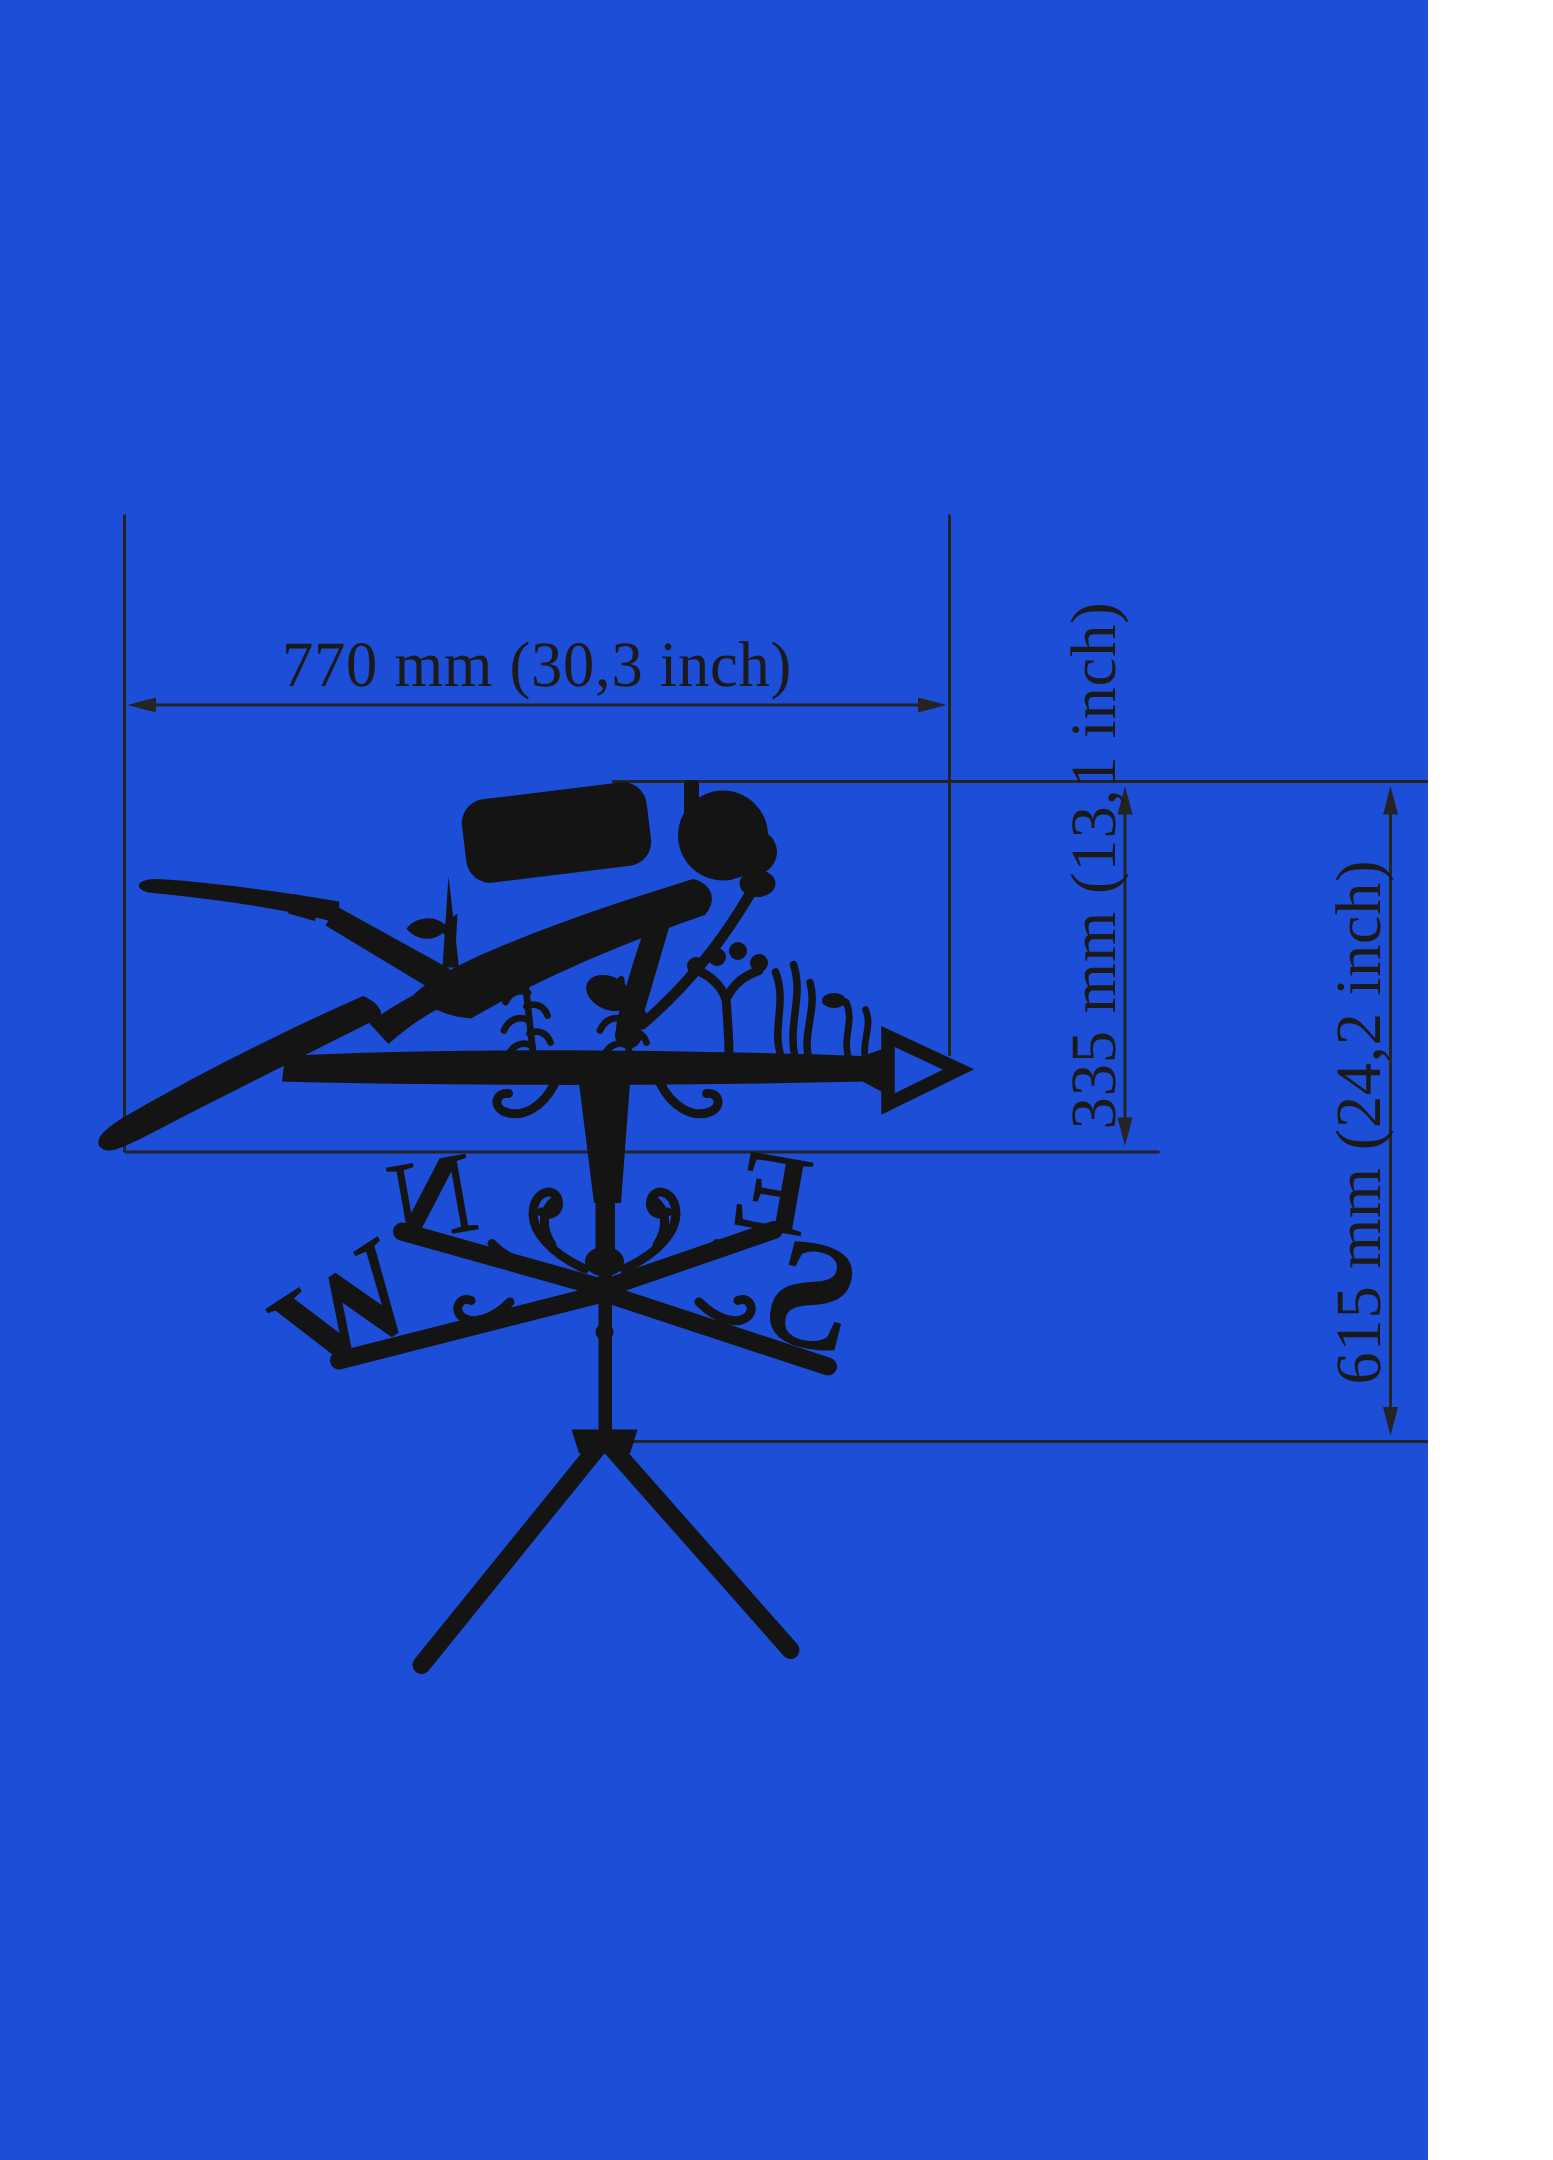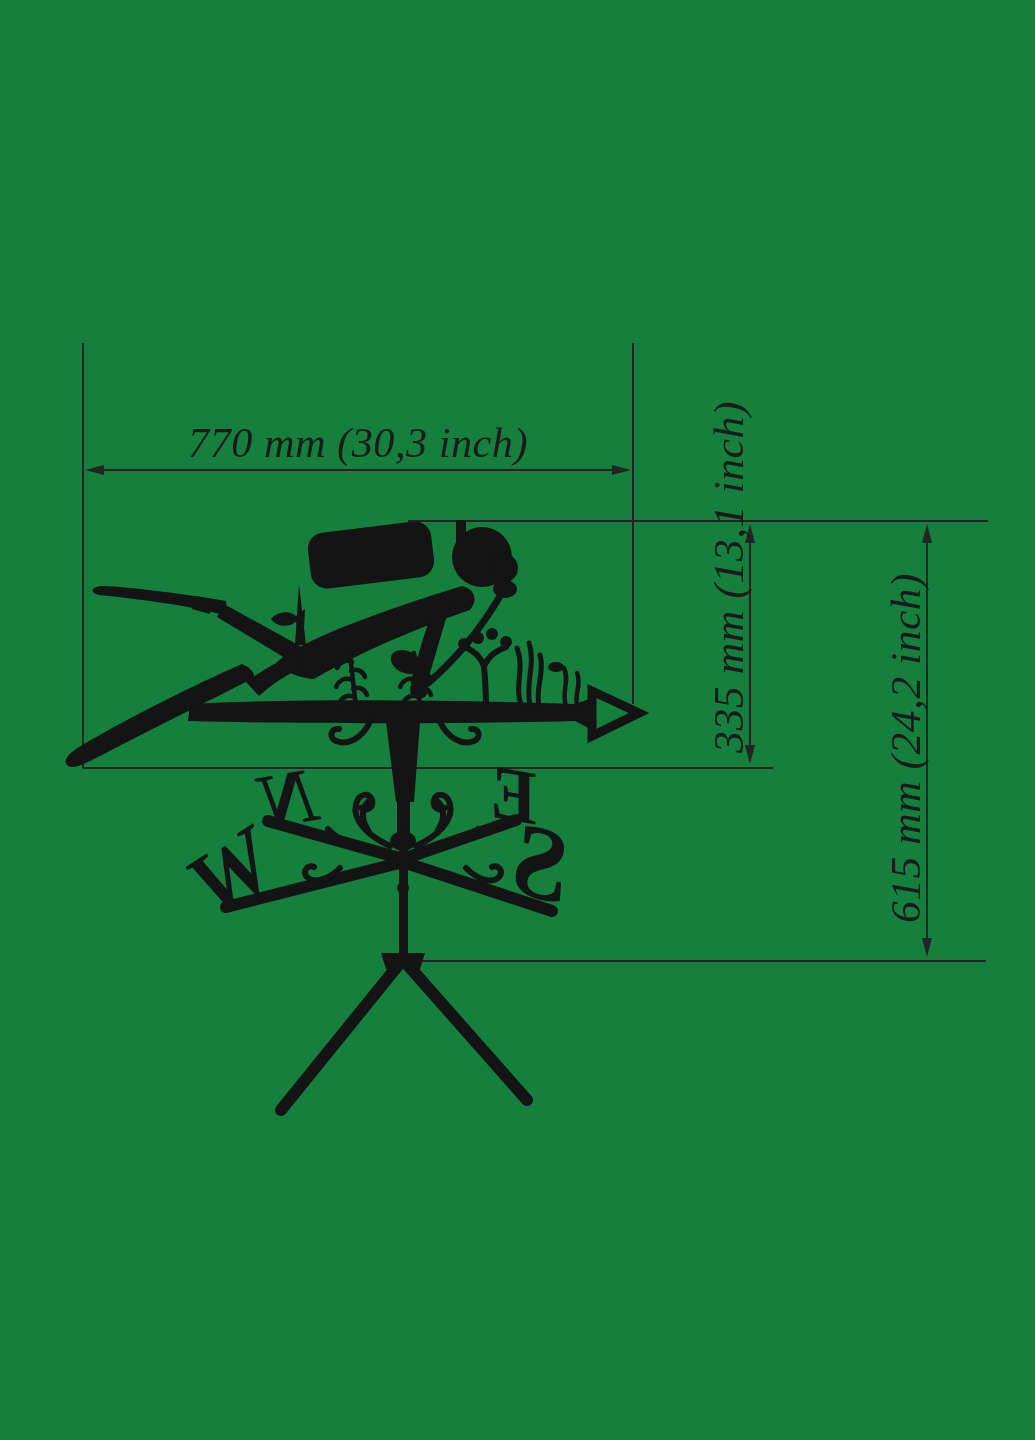--- a/index.html
+++ b/index.html
@@ -1,22 +1,21 @@
 <!DOCTYPE html>
 <html><head>
 <meta charset="utf-8">
 <style>
   html,body{margin:0;padding:0;background:#ffffff;}
   .canvas{
     position:relative;
-    width:1035px;height:1440px;
-    background:#15803d;
+    width:952px;height:1440px;
+    background:#1d4ed8;
     font-family:"Liberation Serif", serif;
     overflow:hidden;
-    font-style:italic;
   }
   svg{display:block;}
   .dim-line{stroke:#242424;stroke-width:2;fill:none;}
   .dim-head{fill:#242424;stroke:none;}
   .dim-text{
     fill:#1a1a1a;
     font-family:"Liberation Serif", serif;
     font-size:43px;
     letter-spacing:0.5px;
   }

